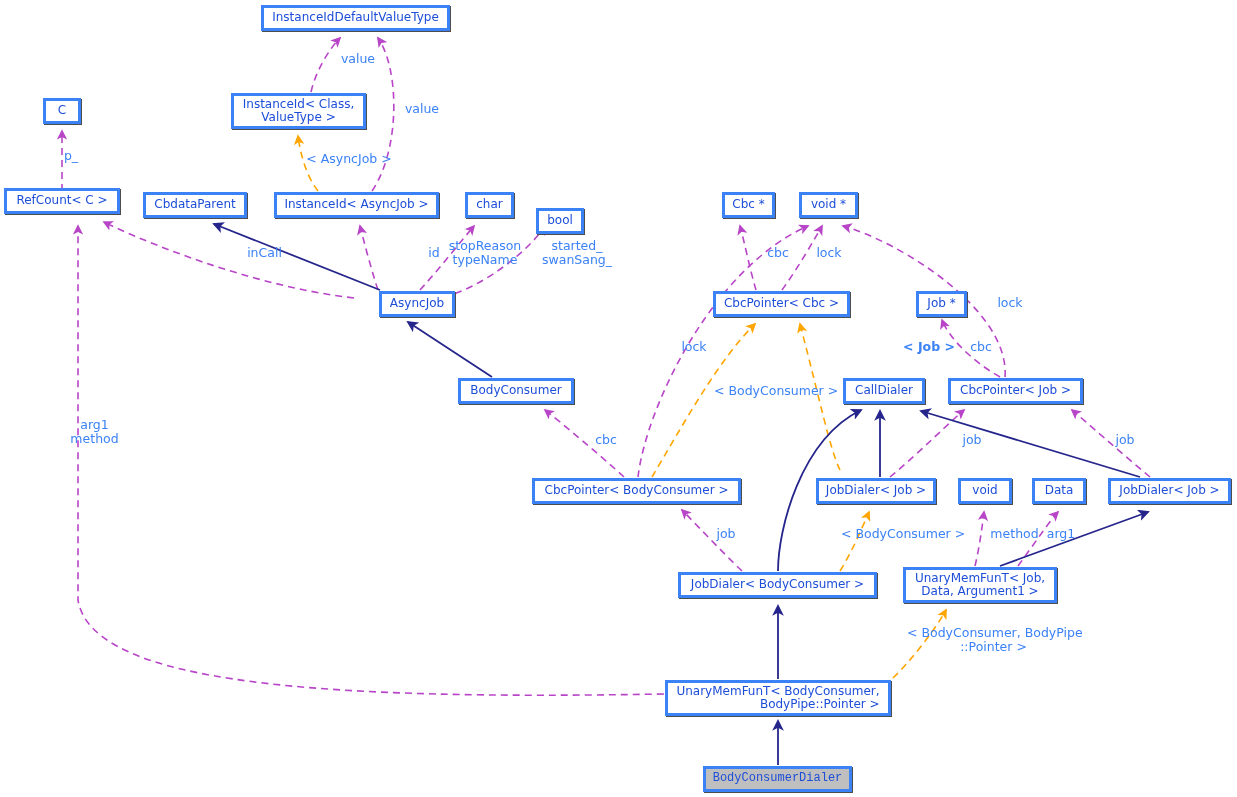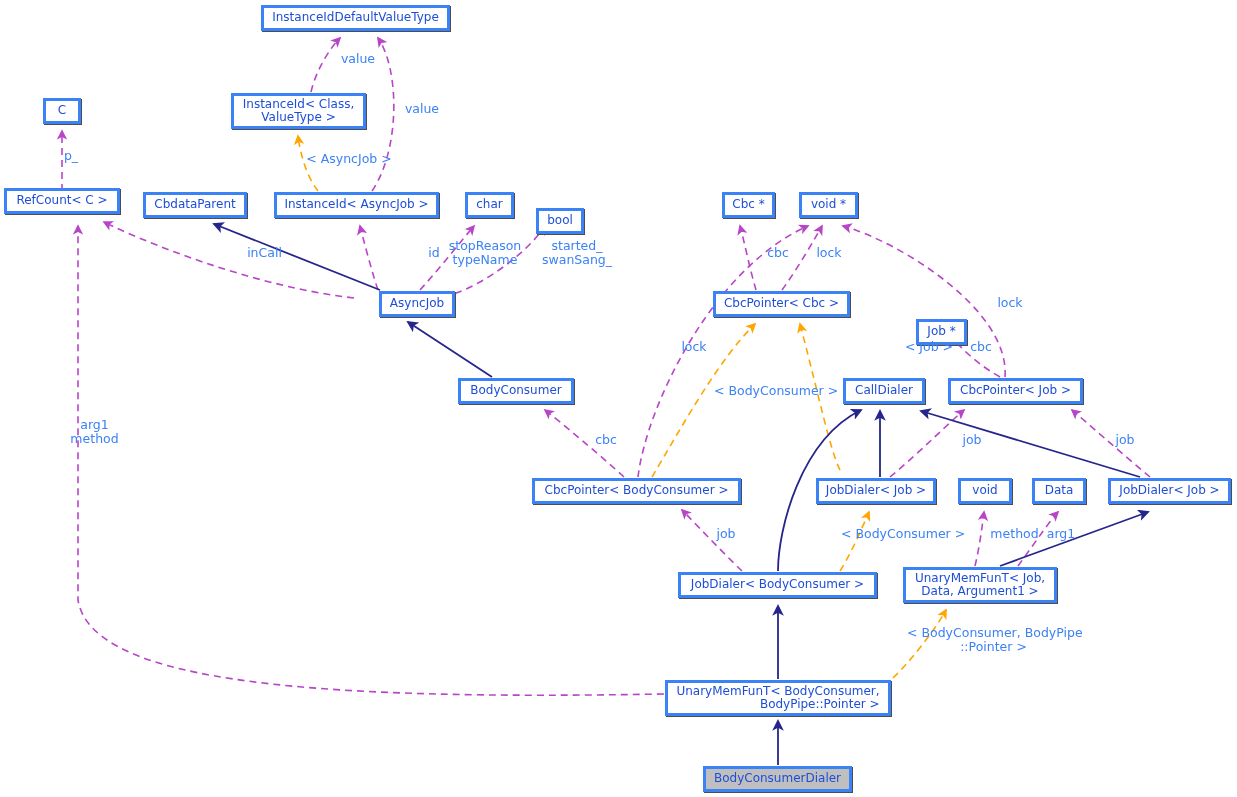--- a/index.html
+++ b/index.html
@@ -120,52 +120,52 @@
 ValueType &gt;</div>
       <div class="node" style="left: 4px; top: 188px; width: 116px; height: 26px;">RefCount&lt; C &gt;</div>
       <div class="node" style="left: 143px; top: 192px; width: 104px; height: 26px;">CbdataParent</div>
       <div class="node" style="left: 274px; top: 192px; width: 165px; height: 26px;">InstanceId&lt; AsyncJob &gt;</div>
       <div class="node" style="left: 465px; top: 192px; width: 49px; height: 26px;">char</div>
       <div class="node" style="left: 536px; top: 208px; width: 48px; height: 26px;">bool</div>
       <div class="node" style="left: 722px; top: 192px; width: 53px; height: 26px;">Cbc *</div>
       <div class="node" style="left: 799px; top: 192px; width: 59px; height: 26px;">void *</div>
       <div class="node" style="left: 355px; top: 291px; width: 76px; height: 26px; margin-left: 24px;">AsyncJob</div>
       <div class="node" style="left: 713px; top: 291px; width: 137px; height: 26px;">CbcPointer&lt; Cbc &gt;</div>
-      <div class="node" style="left: 916px; top: 291px; width: 51px; height: 26px; margin-top: 28px;">Job *</div>
+      <div class="node" style="left: 916px; top: 291px; width: 51px; height: 26px;">Job *</div>
       <div class="node" style="left: 458px; top: 378px; width: 116px; height: 26px;">BodyConsumer</div>
       <div class="node" style="left: 843px; top: 378px; width: 82px; height: 26px;">CallDialer</div>
       <div class="node" style="left: 948px; top: 378px; width: 135px; height: 26px;">CbcPointer&lt; Job &gt;</div>
       <div class="node" style="left: 532px; top: 478px; width: 209px; height: 26px;">CbcPointer&lt; BodyConsumer &gt;</div>
       <div class="node" style="left: 816px; top: 478px; width: 120px; height: 26px;">JobDialer&lt; Job &gt;</div>
       <div class="node" style="left: 958px; top: 478px; width: 54px; height: 26px;">void</div>
       <div class="node" style="left: 1032px; top: 478px; width: 54px; height: 26px;">Data</div>
       <div class="node" style="left: 1108px; top: 478px; width: 123px; height: 26px;">JobDialer&lt; Job &gt;</div>
       <div class="node" style="left: 678px; top: 572px; width: 199px; height: 26px;">JobDialer&lt; BodyConsumer &gt;</div>
       <div class="node" style="left: 903px; top: 567px; width: 154px; height: 36px;">UnaryMemFunT&lt; Job,
 Data, Argument1 &gt;</div>
       <div class="node" style="left: 665px; top: 680px; width: 226px; height: 36px; text-align: right;">UnaryMemFunT&lt; BodyConsumer,
 BodyPipe::Pointer &gt;</div>
-      <div class="node highlight" style="left: 703px; top: 766px; width: 149px; height: 26px;">BodyConsumerDialer</div>
+      <div class="node highlight" style="left: 703px; top: 766px; width: 149px; height: 26px; font-family: Liberation Mono, monospace;">BodyConsumerDialer</div>
     </div>
   <div id="labels">
       <div class="edge-label" style="left: 335px; top: 52px; width: 46px;">value</div>
       <div class="edge-label" style="left: 399px; top: 102px; width: 46px;">value</div>
       <div class="edge-label" style="left: 60px; top: 149px; width: 22px;">p_</div>
       <div class="edge-label" style="left: 303px; top: 152px; width: 92px;">&lt; AsyncJob &gt;</div>
       <div class="edge-label" style="left: 228px; top: 246px; width: 45px; margin-left: 14px;">inCall</div>
       <div class="edge-label" style="left: 383px; top: 246px; width: 14px; margin-left: 44px;">id</div>
       <div class="edge-label" style="left: 446px; top: 239px; width: 78px;">stopReason
 typeName</div>
       <div class="edge-label" style="left: 539px; top: 239px; width: 76px;">started_
 swanSang_</div>
       <div class="edge-label" style="left: 765px; top: 246px; width: 26px;">cbc</div>
       <div class="edge-label" style="left: 815px; top: 246px; width: 28px;">lock</div>
       <div class="edge-label" style="left: 996px; top: 296px; width: 28px;">lock</div>
       <div class="edge-label" style="left: 680px; top: 340px; width: 28px;">lock</div>
-      <div class="edge-label" style="left: 903px; top: 340px; width: 52px;">&lt; Job &gt;</div>
+      <div class="edge-label" style="left: 903px; top: 340px; width: 52px; font-weight: bold;">&lt; Job &gt;</div>
       <div class="edge-label" style="left: 968px; top: 340px; width: 26px;">cbc</div>
       <div class="edge-label" style="left: 714px; top: 384px; width: 121px;">&lt; BodyConsumer &gt;</div>
       <div class="edge-label" style="left: 593px; top: 433px; width: 26px;">cbc</div>
       <div class="edge-label" style="left: 960px; top: 433px; width: 24px;">job</div>
       <div class="edge-label" style="left: 1113px; top: 433px; width: 24px;">job</div>
       <div class="edge-label" style="left: 66px; top: 418px; width: 57px;">arg1
 method</div>
       <div class="edge-label" style="left: 714px; top: 527px; width: 24px;">job</div>
       <div class="edge-label" style="left: 841px; top: 527px; width: 121px;">&lt; BodyConsumer &gt;</div>
       <div class="edge-label" style="left: 989px; top: 527px; width: 51px;">method</div>

